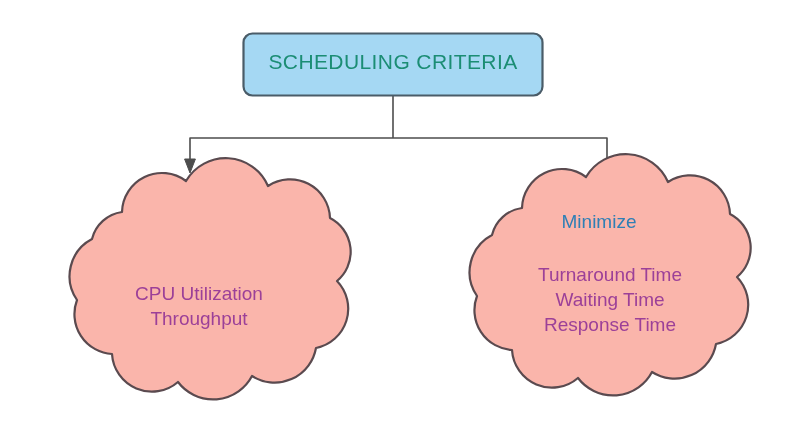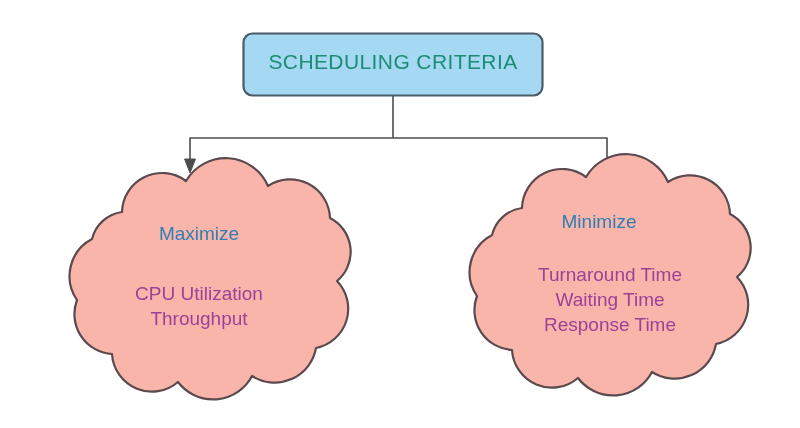--- a/index.html
+++ b/index.html
@@ -133,21 +133,20 @@
              A 40 40 0 0 1 512 350
              A 40 40 0 0 1 477 296
              A 42 42 0 0 1 492 235
              A 36 36 0 0 1 522 208 Z" fill="#fab5ab" stroke="#5a4a4f" stroke-width="2.2" stroke-linejoin="round"></path>
   </svg>
 
   <div class="node-text-layer">
 
     <div class="text-block" id="root-title" style="color: rgb(27, 141, 116);">SCHEDULING CRITERIA</div>
 
-    <div class="text-block" id="left-heading" style="color: rgb(47, 127, 181);">Maximize</div>
 
     <div class="text-block" id="right-heading" style="color: rgb(47, 127, 181);">Minimize</div>
 
     <div class="text-block" id="left-items" style="color: rgb(156, 64, 152);">CPU Utilization
 Throughput</div>
 
     <div class="text-block" id="right-items" style="color: rgb(156, 64, 152);">Turnaround Time
 Waiting Time
 Response Time</div>
 

